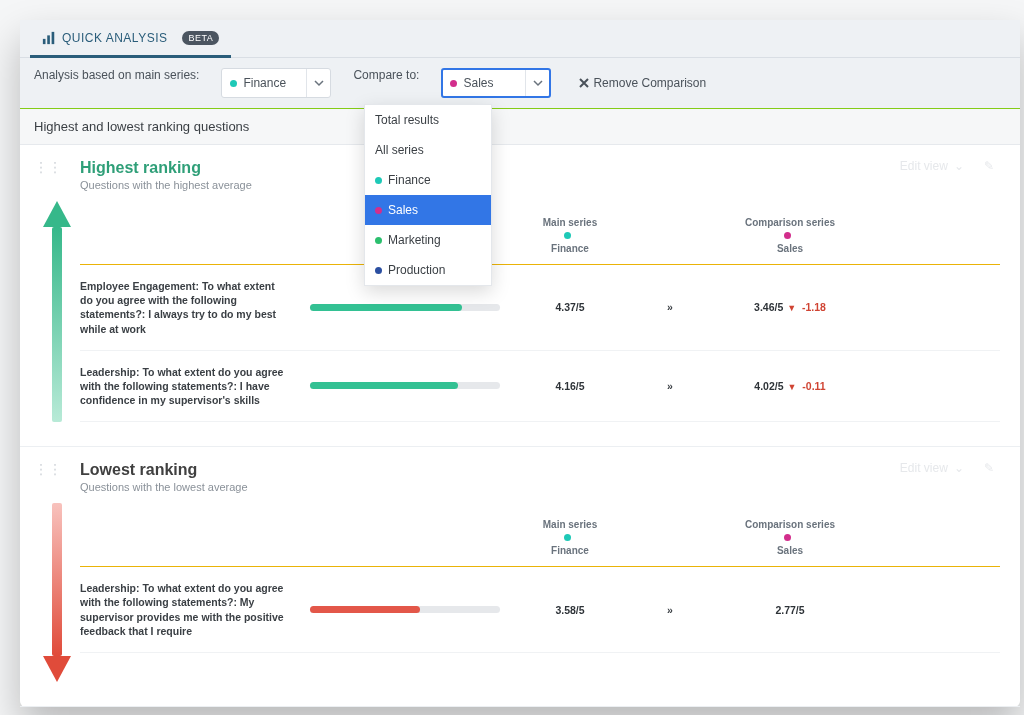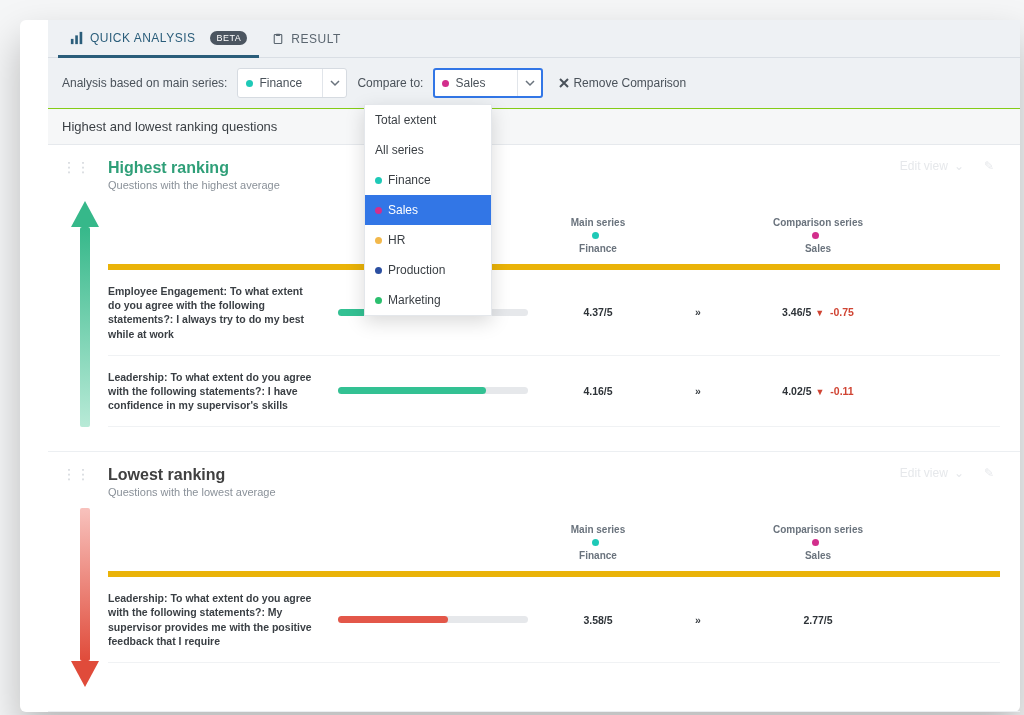--- a/index.html
+++ b/index.html
@@ -5,21 +5,20 @@
   * { box-sizing: border-box; margin: 0; padding: 0; font-family: -apple-system, BlinkMacSystemFont, "Segoe UI", Helvetica, Arial, sans-serif; }
   body { background: #f5f6f7; padding: 20px; color: #3a3f44; }
   .app-frame {
     width: 1000px;
     margin: 0 auto;
     background: #fff;
     border-radius: 6px;
     box-shadow: 0 20px 40px rgba(0,0,0,0.25);
     overflow: visible;
     position: relative;
-    padding-left: 28px;
   }
   
   .tabbar {
     background: #eef1f4;
     border-bottom: 1px solid #d9dee4;
     display: flex;
     align-items: center;
     padding: 0 10px;
     height: 38px;
     font-size: 12px;
@@ -35,22 +34,21 @@
     cursor: pointer;
   }
   .tab.active { color: #2a5d7a; border-bottom: 3px solid #2a5d7a; margin-bottom: -1px; }
   .tab .icon { width: 14px; height: 14px; display:inline-flex; align-items:center; justify-content:center;}
   .beta-badge { background: #4b5560; color: #fff; font-size: 9px; padding: 2px 6px; border-radius: 8px; letter-spacing: 0.5px; margin-left: 9px;}
   
   .filterbar {
     background: #eef1f4;
     padding: 10px 14px;
     display: flex;
-    align-items: center;
-    gap: 10px;
+    gap: 22px;
     font-size: 12px;
     color: #4a525a;
   }
   .select {
     background: #fff;
     border: 1px solid #d6dbe1;
     border-radius: 3px;
     height: 30px;
     display: flex;
     align-items: center;
@@ -126,21 +124,21 @@
   .panel-title.low  { color:#404040; }
   .panel-sub { font-size:11px; color:#8a9199; margin-bottom:26px;}
   
   .grid { width:100%; }
   .grid-head, .grid-row {
     display:grid;
     grid-template-columns: 210px 190px 100px 60px 140px;
     gap: 20px;
     align-items:center;
   }
-  .grid-head { font-size:10px; color:#6a737d; text-align:center; padding-bottom:10px; border-bottom:6px solid #eab308;}
+  .grid-head { font-size:10px; color:#6a737d; text-align:center; padding-bottom:10px; border-bottom:1px solid #eab308;}
   .grid-head .colh { display:flex; flex-direction:column; align-items:center; gap:4px; font-weight:600;}
   .grid-head .q { text-align:left; }
   .grid-row { padding:14px 0; border-bottom:1px solid #f0f2f4; font-size:10.5px; }
   .q-text { color:#3a3f44; text-align:left; font-weight:600; line-height:1.35;}
   .bar-track { background:#e6e8eb; height:7px; border-radius:4px; position:relative; width:100%; }
   .bar-fill { position:absolute; left:0; top:0; bottom:0; border-radius:4px; }
   .bar-fill.green { background:#33c193; }
   .bar-fill.red { background:#e35749; }
   .val { font-weight:700; text-align:center; color:#2e3338;}
   .chev-r { text-align:center; color:#3a3f44; font-weight:700;}
@@ -158,29 +156,20 @@
       <span class="icon">
         <svg viewBox="0 0 16 16" width="14" height="14">
             <rect x="1" y="9" width="3" height="6" fill="currentColor"></rect>
             <rect x="6" y="5" width="3" height="10" fill="currentColor"></rect>
             <rect x="11" y="1" width="3" height="14" fill="currentColor"></rect>
           </svg>
       </span>
       <span>QUICK ANALYSIS</span>
       <span class="beta-badge">BETA</span>
     </div>
-    <div class="tab">
-      <span class="icon">
-        <svg viewBox="0 0 16 16" width="12" height="12">
-            <rect x="3" y="2" width="10" height="12" rx="1" fill="none" stroke="currentColor" stroke-width="1.5"></rect>
-            <rect x="5" y="1" width="6" height="3" rx="1" fill="currentColor"></rect>
-          </svg>
-      </span>
-      <span>RESULT</span>
-    </div>
   </div>
 
   <div class="filterbar">
     <span>Analysis based on main series:</span>
     <div class="select">
       <span class="series-dot dot-finance"></span>
       <span>Finance</span>
       <span class="chev">
         <svg width="10" height="10" viewBox="0 0 10 10">
             <path d="M1 3 L5 7 L9 3" fill="none" stroke="currentColor" stroke-width="1.5"></path>
@@ -200,44 +189,40 @@
     <div class="remove-link">
       <svg viewBox="0 0 10 10">
           <path d="M1 1 L9 9 M9 1 L1 9" stroke="currentColor" stroke-width="2"></path>
         </svg>
       <span>Remove Comparison</span>
     </div>
   </div>
 
   <div class="dropdown">
     <div class="dd-item">
-      <span>Total extent</span>
+      <span>Total results</span>
     </div>
     <div class="dd-item">
       <span>All series</span>
     </div>
     <div class="dd-item">
       <span class="series-dot dot-finance"></span>
       <span>Finance</span>
     </div>
     <div class="dd-item selected">
       <span class="series-dot dot-sales"></span>
       <span>Sales</span>
     </div>
     <div class="dd-item">
-      <span class="series-dot dot-hr"></span>
-      <span>HR</span>
+      <span class="series-dot dot-marketing"></span>
+      <span>Marketing</span>
     </div>
     <div class="dd-item">
       <span class="series-dot dot-production"></span>
       <span>Production</span>
-    </div>
-    <div class="dd-item">
-      <span class="series-dot dot-marketing"></span>
-      <span>Marketing</span>
     </div>
   </div>
 
   <div class="section-header">Highest and lowest ranking questions</div>
 
   <div class="panel">
     <div class="drag-handle">⋮⋮</div>
     <div class="edit-view">
       <span>Edit view</span>
       <span>⌄</span>
@@ -270,21 +255,21 @@
       <div class="grid-row">
         <div class="q-text">Employee Engagement: To what extent do you agree with the following statements?: I always try to do my best while at work</div>
         <div class="bar-track">
           <div class="bar-fill green" style="width:80%"></div>
         </div>
         <div class="val">4.37/5</div>
         <div class="chev-r">»</div>
         <div class="comp">
           <span>3.46/5</span>
           <span class="arrow-d">▼</span>
-          <span class="delta">-0.75</span>
+          <span class="delta">-1.18</span>
         </div>
       </div>
 
       <div class="grid-row">
         <div class="q-text">Leadership: To what extent do you agree with the following statements?: I have confidence in my supervisor's skills</div>
         <div class="bar-track">
           <div class="bar-fill green" style="width:78%"></div>
         </div>
         <div class="val">4.16/5</div>
         <div class="chev-r">»</div>

